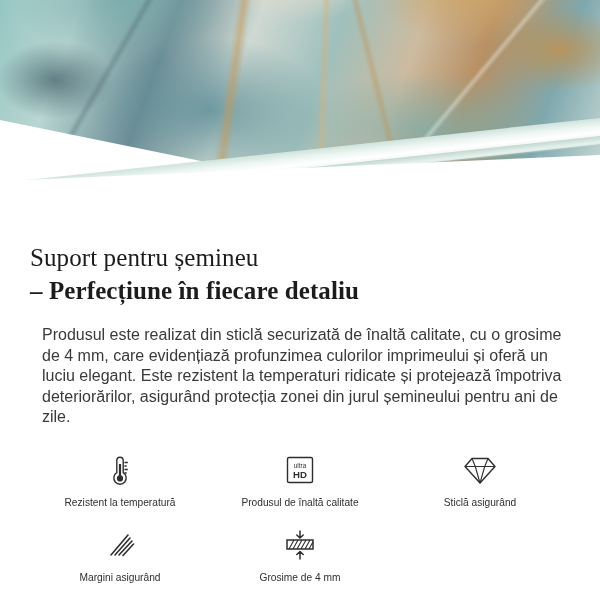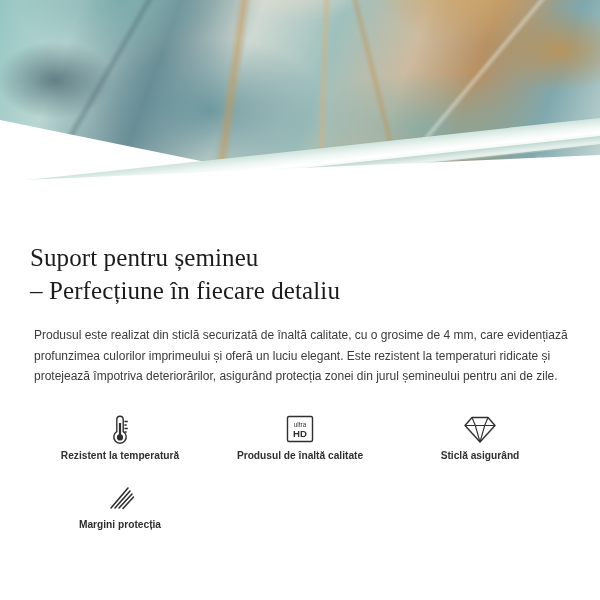--- a/index.html
+++ b/index.html
@@ -126,24 +126,25 @@
     padding-top: 16px;
     font-family: "Liberation Serif", serif;
     font-size: 25px;
     line-height: 33px;
     font-weight: 400;
     color: #1c1c1c;
     letter-spacing: 0.1px;
   }
   .headline .line2 {
     display: block;
+    font-weight: bold;
   }
   .body-copy {
-    margin: 18px 0 0 4px;
-    font-size: 12px;
+    margin: 18px 0 0 12px;
+    font-size: 16px;
     line-height: 20.5px;
     color: #3a3a3a;
     max-width: 540px;
   }
 
   
   .features {
     margin-top: 22px;
     display: grid;
     grid-template-columns: repeat(3, 1fr);
@@ -158,25 +159,24 @@
   }
   .feature-icon {
     width: 44px;
     height: 40px;
     display: flex;
     align-items: center;
     justify-content: center;
     color: #2f2f2f;
   }
   .feature-label {
-    margin-top: 0;
+    margin-top: 6px;
     font-size: 10.2px;
     color: #2f2f2f;
     line-height: 13px;
-    font-weight: bold;
   }
   svg { display: block; }
 </style>
 </head>
 <body>
 
 <div class="page">
 
   <div class="hero">
     <div class="hero-art"></div>
@@ -235,19 +235,30 @@
 
       <div class="feature">
         <div class="feature-icon">
           <svg width="34" height="30" viewBox="0 0 34 30">
             <path d="M8 25L25 5" stroke="#2f2f2f" stroke-width="1.6" stroke-linecap="round"></path>
             <path d="M12 25L27 8" stroke="#2f2f2f" stroke-width="1.6" stroke-linecap="round"></path>
             <path d="M16 25L29 11" stroke="#2f2f2f" stroke-width="1.6" stroke-linecap="round"></path>
             <path d="M20 25.5L30.5 14" stroke="#2f2f2f" stroke-width="1.6" stroke-linecap="round"></path>
           </svg>
         </div>
-        <div class="feature-label">Margini protecția</div>
-      </div>
-
+        <div class="feature-label">Margini asigurând</div>
+      </div>
+
+      <div class="feature">
+        <div class="feature-icon">
+          <svg width="36" height="32" viewBox="0 0 36 32">
+            <path d="M18 2v6.5M14.8 6l3.2 3 3.2-3" fill="none" stroke="#2f2f2f" stroke-width="1.5" stroke-linecap="round" stroke-linejoin="round"></path>
+            <rect x="5" y="11" width="26" height="9" fill="none" stroke="#2f2f2f" stroke-width="1.5"></rect>
+            <path d="M7 20l5-9M11 20l5-9M15 20l5-9M19 20l5-9M23 20l5-9M27 20l4-7.2" stroke="#2f2f2f" stroke-width="1.1"></path>
+            <path d="M18 30v-6.5M14.8 25.5l3.2-3 3.2 3" fill="none" stroke="#2f2f2f" stroke-width="1.5" stroke-linecap="round" stroke-linejoin="round"></path>
+          </svg>
+        </div>
+        <div class="feature-label">Grosime de 4 mm</div>
+      </div>
 
     </div>
   </div>
 </div>
 
 </body></html>

